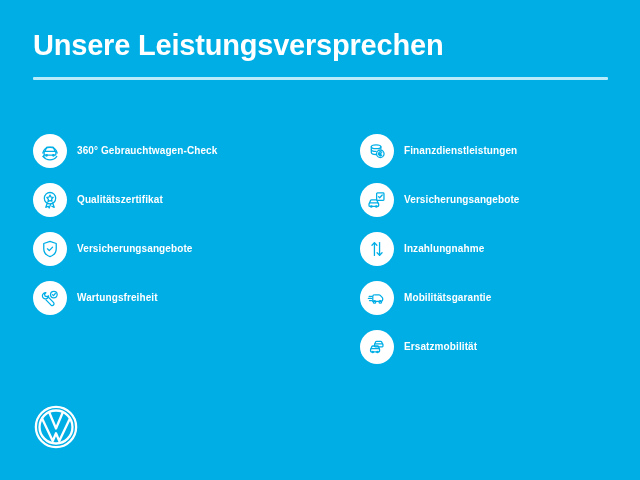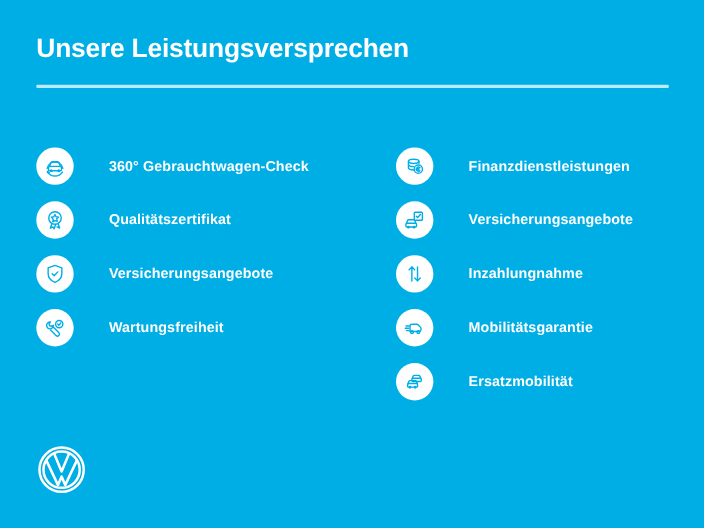--- a/index.html
+++ b/index.html
@@ -22,21 +22,21 @@
   }
 
   
   .header {
     position: absolute;
     left: 33px;
     top: 28px;
     width: 575px;
   }
   .page-title {
-    font-size: 24px;
+    font-size: 29px;
     font-weight: bold;
     color: #ffffff;
     letter-spacing: -0.2px;
     line-height: 34px;
     white-space: nowrap;
   }
   .title-rule {
     margin-top: 15px;
     width: 575px;
     height: 3px;
@@ -72,22 +72,22 @@
     background: #ffffff;
     display: flex;
     align-items: center;
     justify-content: center;
     box-sizing: border-box;
   }
   .icon-badge svg {
     display: block;
   }
   .benefit-label {
-    margin-left: 32px;
-    font-size: 13px;
+    margin-left: 10px;
+    font-size: 10px;
     font-weight: bold;
     color: #ffffff;
     letter-spacing: 0.1px;
     white-space: nowrap;
   }
 
   
   .brand {
     position: absolute;
     left: 33px;

